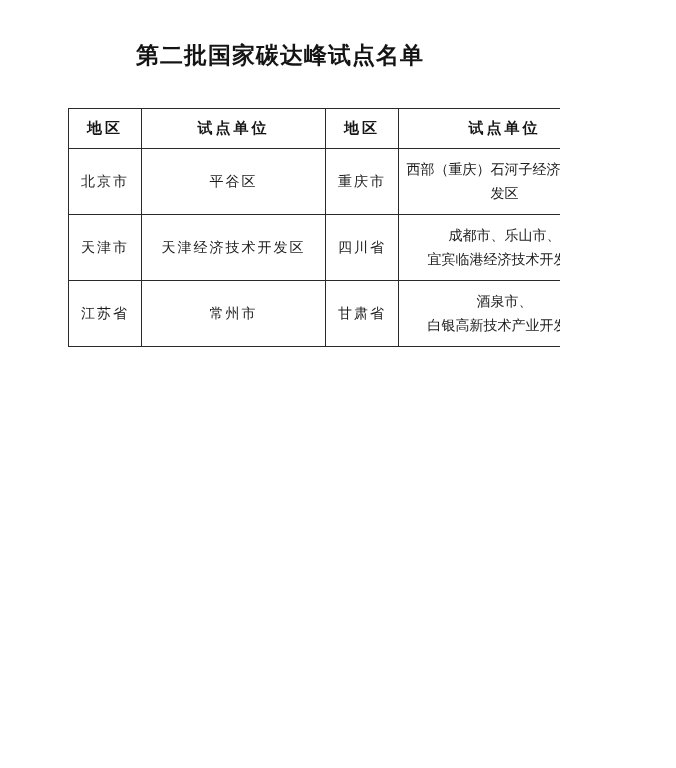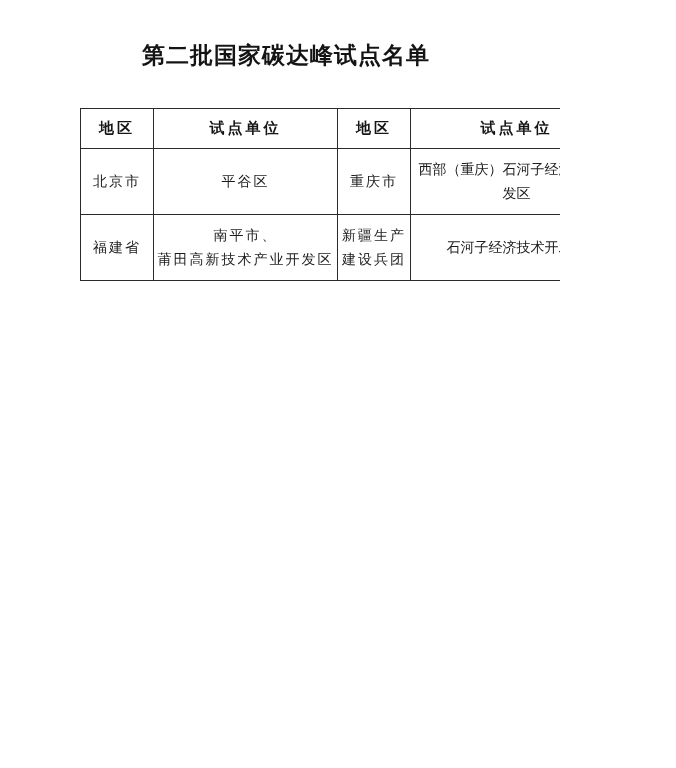--- a/index.html
+++ b/index.html
@@ -9,21 +9,20 @@
     background: #ffffff;
   }
   .page {
     position: relative;
     width: 560px;
     height: 768px;
     background: #ffffff;
     font-family: "Liberation Serif", "DejaVu Serif", serif;
     color: #1c1c1c;
     overflow: hidden;
-    padding-left: 12px;
   }
   .doc-title {
     margin: 0;
     padding-top: 40px;
     text-align: center;
     font-size: 23px;
     font-weight: bold;
     letter-spacing: 1px;
     color: #141414;
   }
@@ -86,23 +85,29 @@
       </tr>
     </thead>
     <tbody>
       <tr>
         <td class="region-cell">北京市</td>
         <td class="unit-cell-left">平谷区</td>
         <td class="region-cell">重庆市</td>
         <td class="unit-cell-right">西部（重庆）石河子经济技术开发区</td>
       </tr>
       <tr>
-        <td class="region-cell">福建省</td>
-        <td class="unit-cell-left">南平市、
-莆田高新技术产业开发区</td>
-        <td class="region-cell">新疆生产
-建设兵团</td>
-        <td class="unit-cell-right">石河子经济技术开发区</td>
+        <td class="region-cell">天津市</td>
+        <td class="unit-cell-left">天津经济技术开发区</td>
+        <td class="region-cell">四川省</td>
+        <td class="unit-cell-right">成都市、乐山市、
+宜宾临港经济技术开发区</td>
+      </tr>
+      <tr>
+        <td class="region-cell">江苏省</td>
+        <td class="unit-cell-left">常州市</td>
+        <td class="region-cell">甘肃省</td>
+        <td class="unit-cell-right">酒泉市、
+白银高新技术产业开发区</td>
       </tr>
     </tbody>
   </table>
 
 </div>
 
 </body></html>

